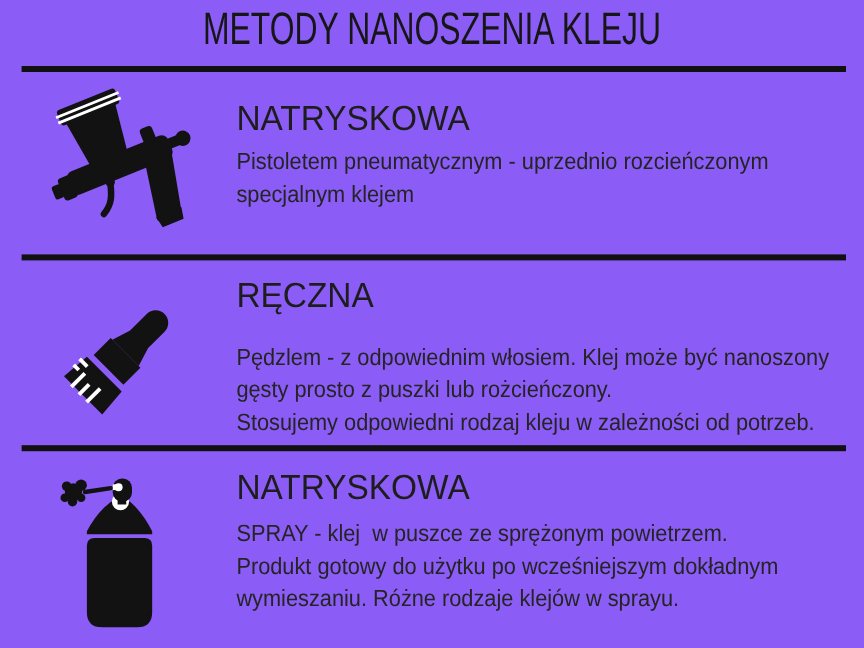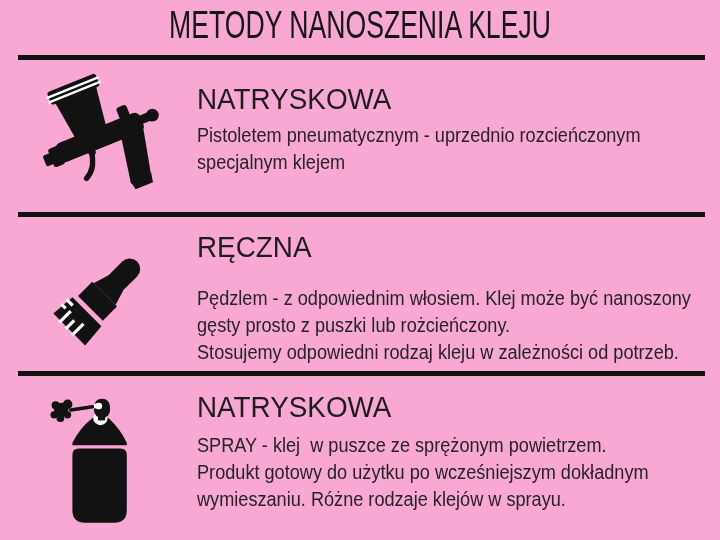--- a/index.html
+++ b/index.html
@@ -1,19 +1,19 @@
 <!DOCTYPE html>
 <html><head>
 <meta charset="utf-8">
 <style>
   html,body{margin:0;padding:0;}
   .page{
     position:relative;
     width:720px;height:540px;
-    background:#f9a8d4;
+    background:#8b5cf6;
     font-family:"Liberation Sans", sans-serif;
     color:#1c1c1c;
     overflow:hidden;
   }
   .title{
     position:absolute;
     top:4px;left:0;width:720px;
     text-align:center;
     font-size:38px;line-height:42px;
     font-weight:400;

